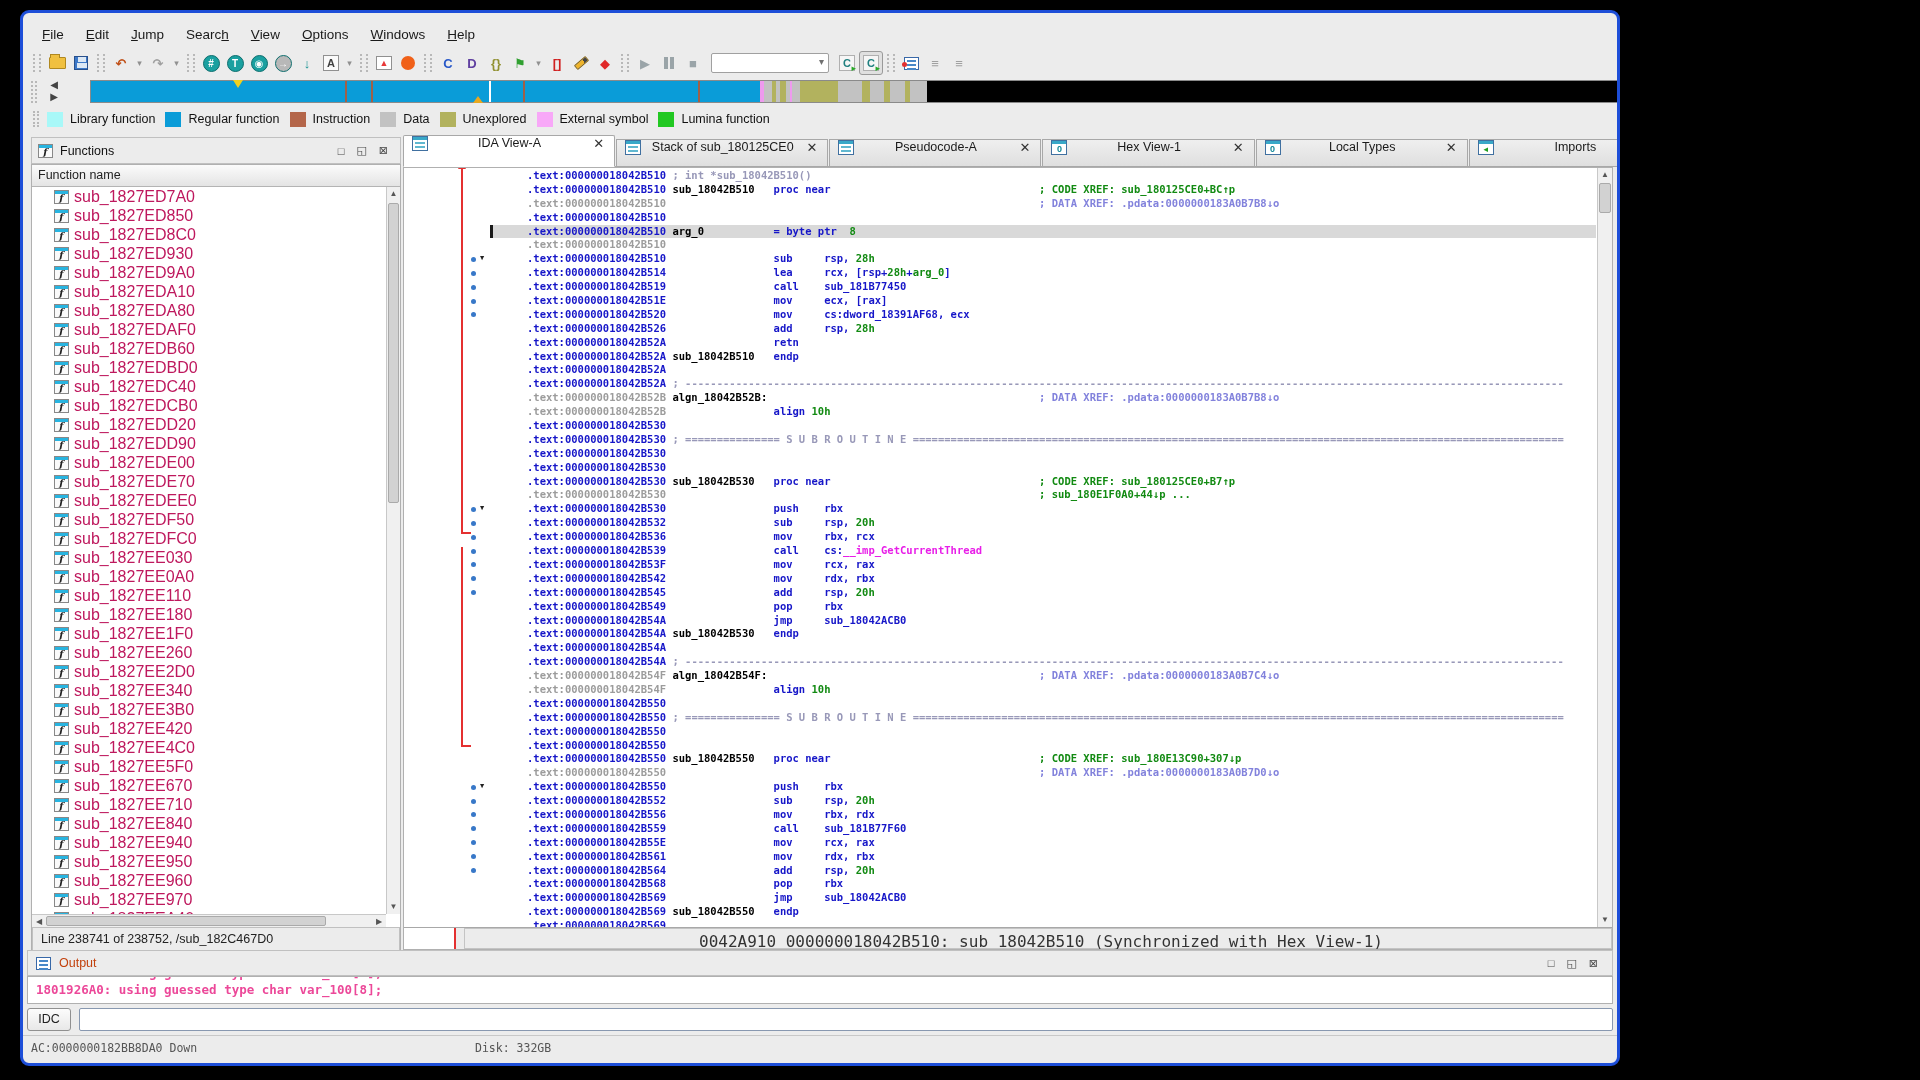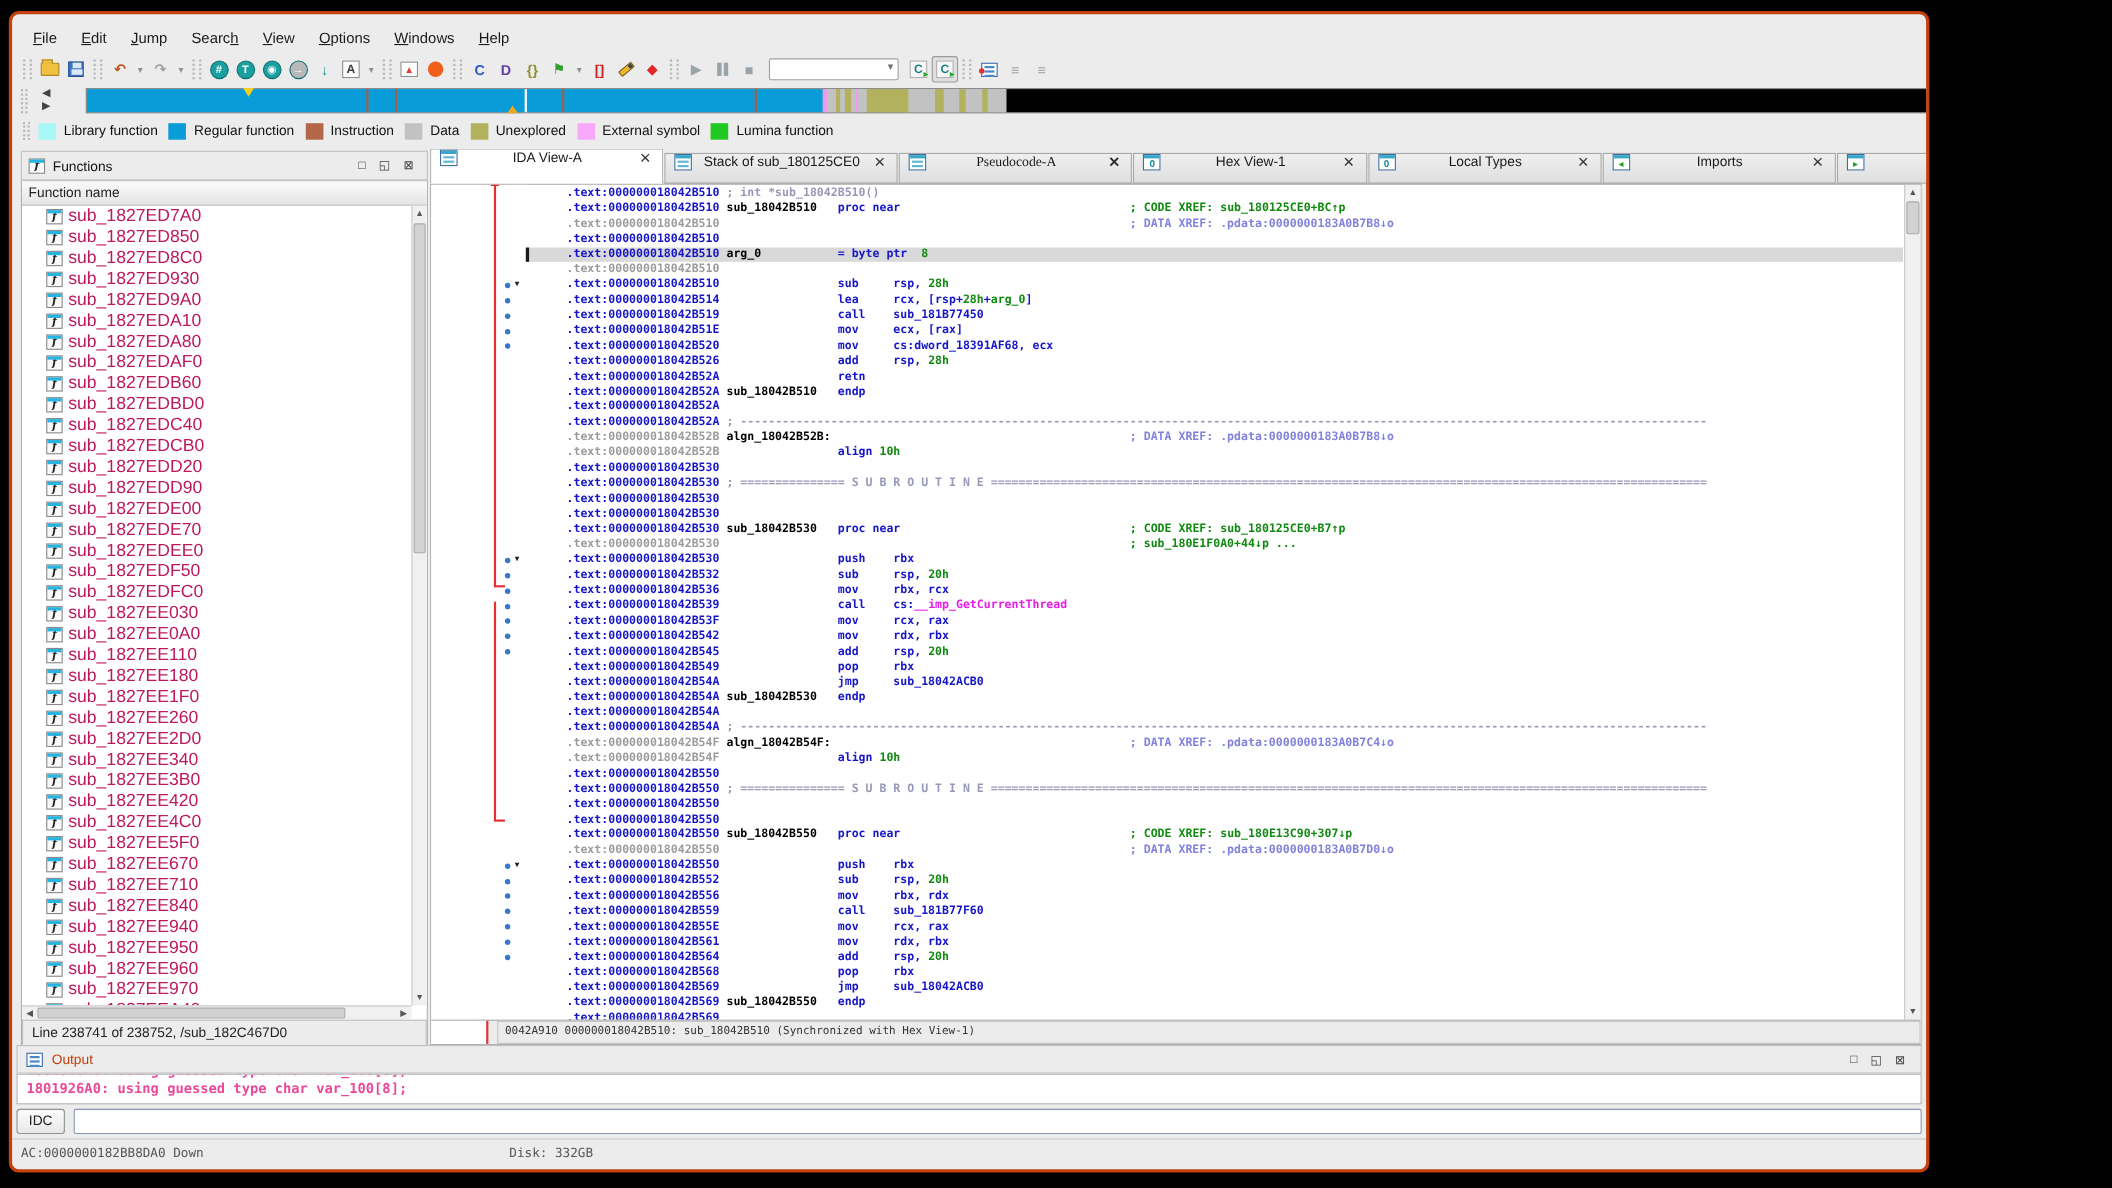--- a/index.html
+++ b/index.html
@@ -1,20 +1,20 @@
 <!DOCTYPE html>
 <html><head>
 <meta charset="utf-8">
 <style>
   * { margin:0; padding:0; box-sizing:border-box; }
   html,body { width:1920px; height:1080px; background:#060606; overflow:hidden;
               font-family:"Liberation Sans","DejaVu Sans",sans-serif; }
   #stage { position:absolute; inset:0; background:#000; }
-  .window { position:absolute; left:8px; top:10px; width:1746px; height:1056px;
-            border:3px solid #c2410c; border-radius:9px; background:#ececec; overflow:hidden; }
+  .window { position:absolute; left:20px; top:10px; width:1600px; height:1056px;
+            border:3px solid #1d4ed8; border-radius:9px; background:#ececec; overflow:hidden; }
   .inner { position:absolute; inset:0; }
 
   
   .menubar { position:absolute; left:0; top:8px; height:26px; right:0; display:flex; align-items:center; padding-left:8px; }
   .menu-item { padding:3px 11px; font-size:13.5px; color:#1a1a1a; cursor:default; }
   .menu-item u { text-decoration:underline; }
 
   
   .toolbar { position:absolute; left:0; top:36px; height:28px; right:0; display:flex; align-items:center; padding-left:6px; }
   .tgrip { width:8px; height:18px; margin:0 4px; border-left:2px dotted #b8b8b8; border-right:2px dotted #b8b8b8; }
@@ -121,21 +121,21 @@
   .addr.gy { color:#9c9c9c; }
   .tb { color:#1616c8; } .tk { color:#000; } .tg { color:#128a12; }
   .tdx { color:#8282dc; } .tcm { color:#9898b8; } .tmg { color:#e81ee8; }
   .dvscroll { position:absolute; right:0; top:0; width:15px; bottom:22px; background:#f0f0f0; border-left:1px solid #c8c8c8; }
   .dvscroll .up,.dvscroll .dn { position:absolute; left:0; right:0; height:14px; font-size:8px; color:#555; text-align:center; line-height:14px; }
   .dvscroll .dn { bottom:0; }
   .dvscroll .thumb { position:absolute; left:1px; right:1px; top:15px; height:30px; background:#d2d2d2; border:1px solid #aaa; border-radius:2px; }
   .dstatus { position:absolute; left:0; right:0; bottom:0; height:22px; background:#ececec; border-top:1px solid #a8a8a8; }
   .dstatus .wbox { position:absolute; left:0; top:0; width:52px; bottom:0; background:#fff; border-right:2px solid #e43030; }
   .dstatus .txt { position:absolute; left:60px; top:0; right:0; bottom:0; background:#ececec; border:1px solid #c4c4c4;
-                  font-family:"DejaVu Sans Mono","Liberation Mono",monospace; font-size:10px; color:#333; padding:3px 0 0 6px; white-space:nowrap; }
+                  font-family:"DejaVu Sans Mono","Liberation Mono",monospace; font-size:16px; color:#333; padding:3px 0 0 6px; white-space:nowrap;text-align:center; }
 
   
   .odock { position:absolute; left:0; right:0; bottom:30px; height:83px; }
   .otitle { position:absolute; left:4px; right:4px; top:0; height:26px; background:#ececec; border:1px solid #c0c0c0;
             display:flex; align-items:center; padding:0 8px; }
   .otitle .t { font-size:12.5px; color:#c2410c; margin-left:8px; flex:1; }
   .obody { position:absolute; left:4px; right:4px; top:26px; height:28px; background:#fff; border:1px solid #b0b0b0; overflow:hidden; }
   .oline { font-family:"DejaVu Sans Mono","Liberation Mono",monospace; font-size:12.5px; font-weight:bold; color:#ec4899;
            white-space:nowrap; padding-left:8px; line-height:17px; }
   .oclip { margin-top:-13px; }
@@ -326,21 +326,21 @@
             <span class="tab-label">IDA View-A</span>
             <span class="tab-close">✕</span>
           </div>
           <div class="tab" style="left: 213.143px; width: 212.143px;">
             <span class="tabicon">
               <span class="lines"></span>
             </span>
             <span class="tab-label">Stack of sub_180125CE0</span>
             <span class="tab-close">✕</span>
           </div>
-          <div class="tab" style="left: 426.286px; width: 212.143px; font-family: Liberation Serif, serif;">
+          <div class="tab" style="left: 426.286px; width: 212.143px;">
             <span class="tabicon">
               <span class="lines"></span>
             </span>
             <span class="tab-label">Pseudocode-A</span>
             <span class="tab-close">✕</span>
           </div>
           <div class="tab" style="left: 639.429px; width: 212.143px;">
             <span class="tabicon">
               <span class="zero">0</span>
             </span>

